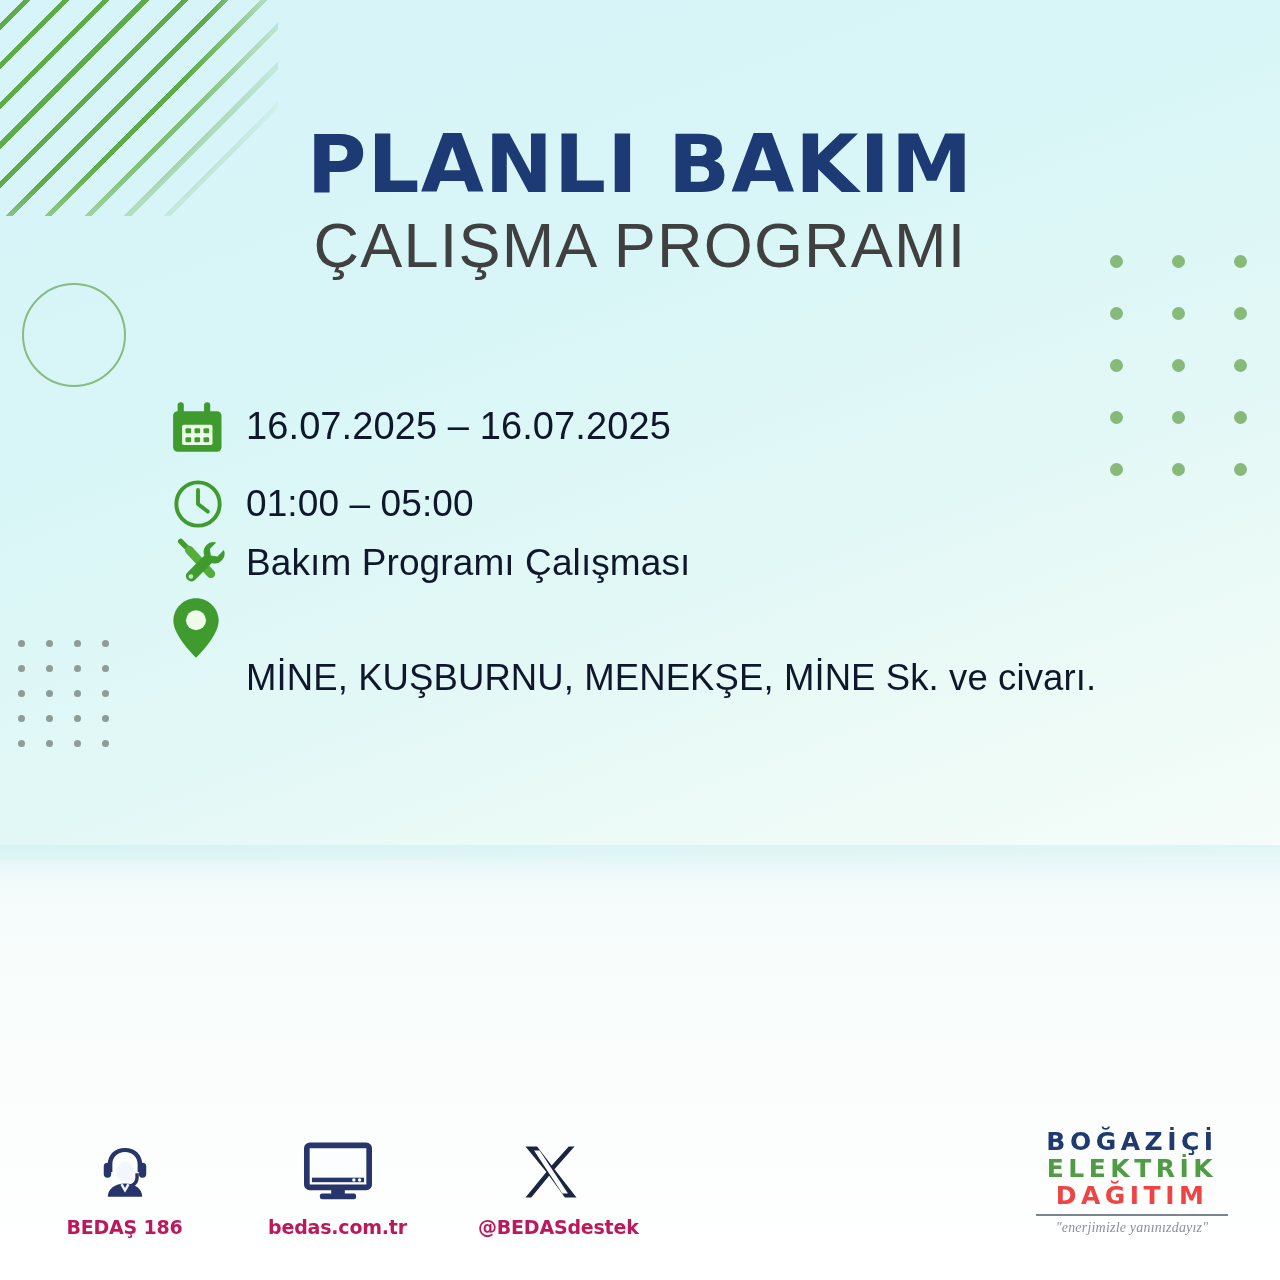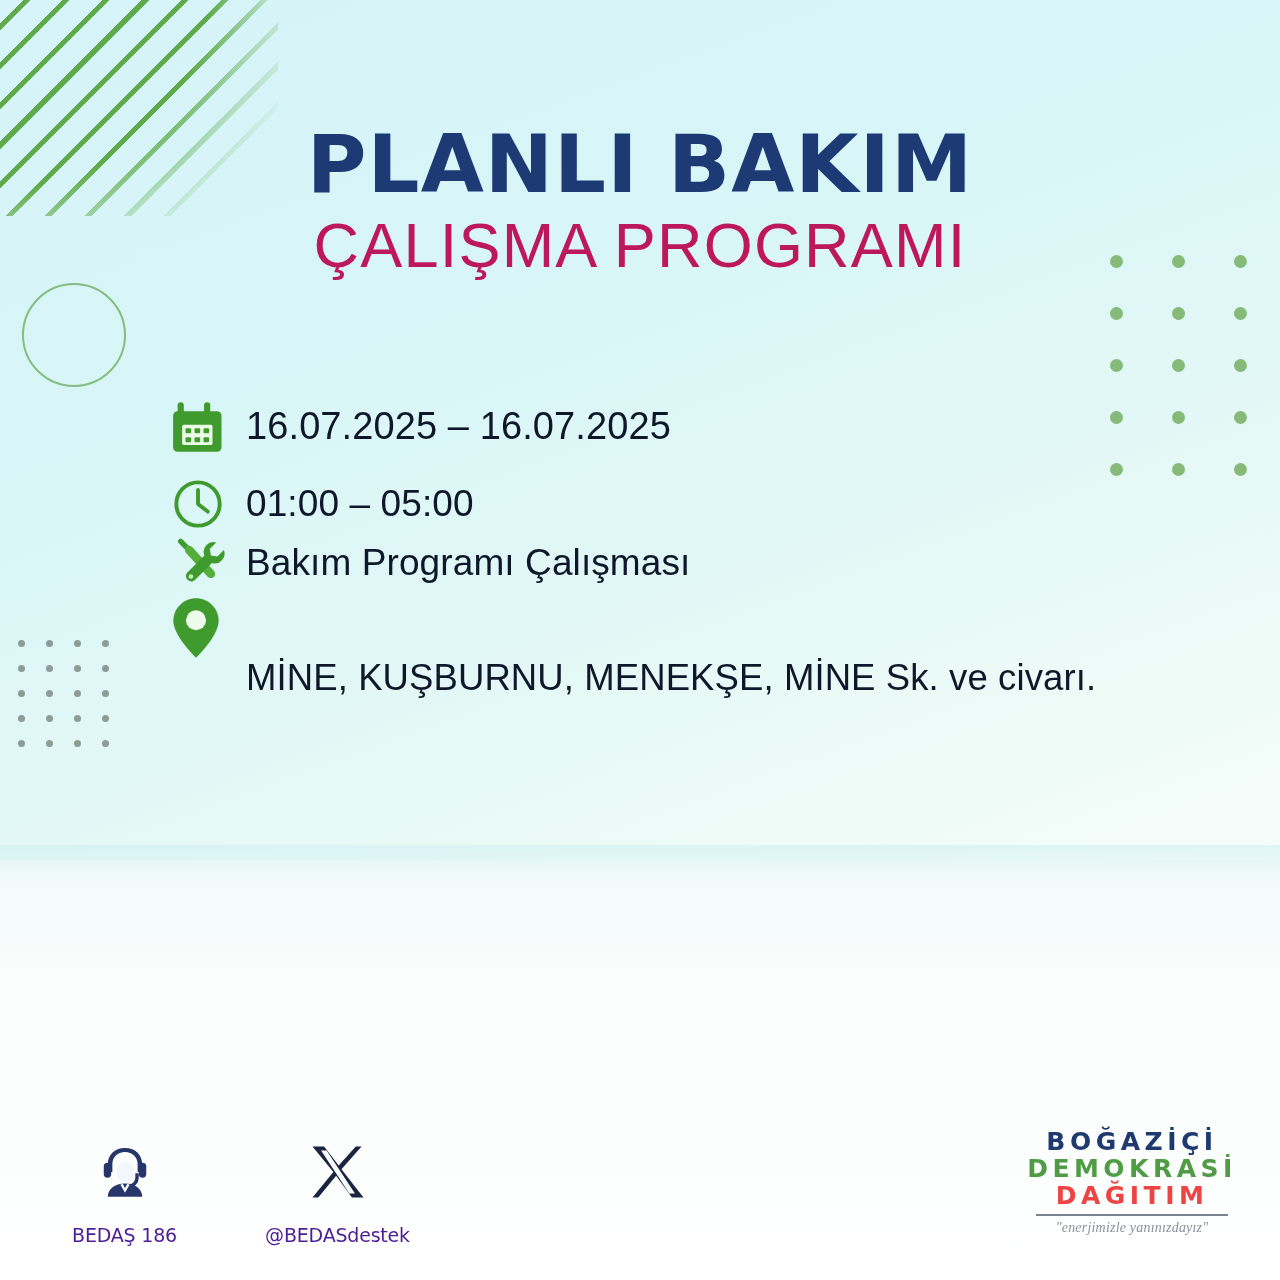--- a/index.html
+++ b/index.html
@@ -95,21 +95,21 @@
     color: #1d3a75;
     line-height: 1.02;
     margin: 0;
     transform: scaleX(1.02);
   }
   .title-sub {
     font-family: "Liberation Sans", sans-serif;
     font-weight: normal;
     font-size: 63px;
     letter-spacing: 1.2px;
-    color: #be185d;
+    color: #404040;
     line-height: 1.05;
     margin: 6px 0 0 0;
   }
 
   
   .info {
     position: absolute;
     left: 172px; top: 398px;
     width: 1060px;
   }
@@ -151,25 +151,25 @@
     width: 145px;
     text-align: center;
   }
   .f-icon {
     height: 72px;
     display: flex;
     align-items: center;
     justify-content: center;
   }
   .f-label {
-    margin-top: 16px;
+    margin-top: 8px;
     font-family: "DejaVu Sans", sans-serif;
-    font-weight: normal;
+    font-weight: bold;
     font-size: 19px;
-    color: #4c1d95;
+    color: #be185d;
     letter-spacing: -0.2px;
     white-space: nowrap;
   }
 
   
   .brand {
     position: absolute;
     right: 38px; top: 1128px;
     text-align: center;
     width: 220px;
@@ -325,34 +325,48 @@
           <rect x="39" y="19" width="6.5" height="13" rx="3.2" fill="#27356b"></rect>
           <path d="M36 28 v4 a6 6 0 0 1 -6 6 h-3 v3 h3 a9 9 0 0 0 9 -9 v-4 z" fill="#27356b"></path>
           <path d="M27 18 a7.5 9 0 0 0 -7.5 9 a7.5 9 0 0 0 7.5 9 a7.5 9 0 0 0 7.5 -9 a7.5 9 0 0 0 -7.5 -9 z" fill="#f3f7fb"></path>
           <path d="M27 37 c-9 0 -15 5 -15 11.5 h30 C42 42 36 37 27 37 z" fill="#27356b"></path>
           <path d="M23 38 L27 45 L31 38 l-2 -.7 L27 41 L25 37.3 z" fill="#f3f7fb"></path>
         </svg>
       </div>
       <div class="f-label">BEDAŞ 186</div>
     </div>
 
+    <div class="f-item">
+      <div class="f-icon">
+        <svg width="68" height="60" viewBox="0 0 60 52" aria-hidden="true">
+          <rect x="2.5" y="2.5" width="55" height="37" rx="2.5" fill="none" stroke="#27356b" stroke-width="5"></rect>
+          <rect x="7" y="7" width="46" height="24" fill="#fbfdfe"></rect>
+          <rect x="7" y="31" width="46" height="4" fill="#27356b"></rect>
+          <circle cx="44" cy="33" r="1.5" fill="#fbfdfe"></circle>
+          <circle cx="49" cy="33" r="1.5" fill="#fbfdfe"></circle>
+          <rect x="24" y="39" width="12" height="7" fill="#27356b"></rect>
+          <rect x="14" y="45" width="32" height="5" rx="2" fill="#27356b"></rect>
+        </svg>
+      </div>
+      <div class="f-label">bedas.com.tr</div>
+    </div>
 
     <div class="f-item">
       <div class="f-icon">
         <svg width="58" height="58" viewBox="0 0 50 50" aria-hidden="true">
           <path d="M3 3 L21 25 L3 47 h5 L23.4 28.2 L37 47 h10 L28 22.6 L45.3 3 h-5 L25.6 19.5 L13 3 z
                    M10.4 6.5 h4.8 L39.6 43.5 h-4.8 z" fill="#1b2440"></path>
         </svg>
       </div>
       <div class="f-label">@BEDASdestek</div>
     </div>
 
   </div>
 
   <div class="brand">
     <div class="brand-l1">BOĞAZİÇİ</div>
-    <div class="brand-l2">DEMOKRASİ</div>
+    <div class="brand-l2">ELEKTRİK</div>
     <div class="brand-l3">DAĞITIM</div>
     <div class="brand-rule"></div>
     <div class="brand-tag">"enerjimizle yanınızdayız"</div>
   </div>
 
 </div>
 
 </body></html>

